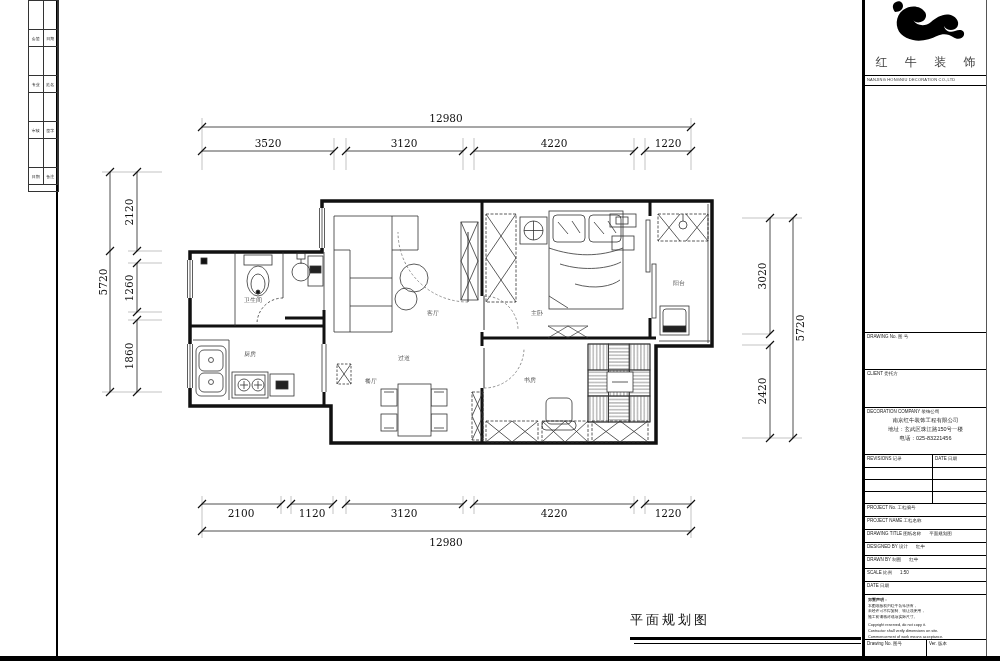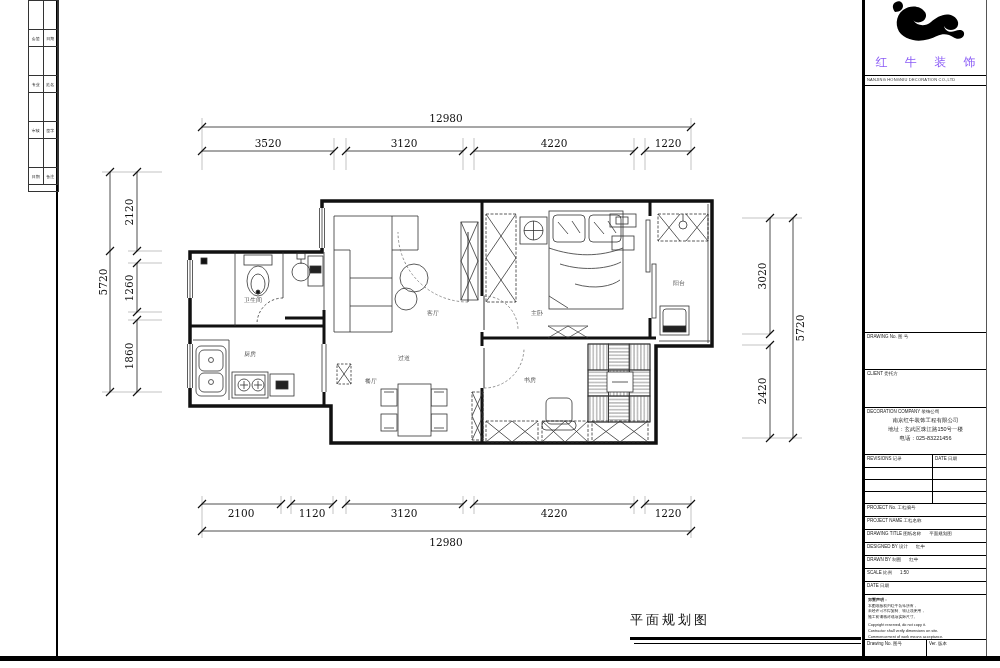--- a/index.html
+++ b/index.html
@@ -19,21 +19,21 @@
           letter-spacing:3px;color:#111;}
   .tline1{position:absolute;left:630px;top:637px;width:231px;height:3px;background:#000;}
   .tline2{position:absolute;left:634px;top:643px;width:227px;height:1px;background:#000;}
   
   #tb{position:absolute;left:862px;top:0;width:121px;height:656px;background:#fff;
       border-left:3px solid #000;border-right:1px solid #555;}
   #tb .row{position:absolute;left:0;width:100%;box-sizing:border-box;border-bottom:1px solid #000;overflow:hidden;}
   #tb .lbl{font-size:4.5px;color:#222;padding:1px 0 0 2px;}
   .logo-wrap{position:absolute;left:0;top:0;width:100%;height:76px;border-bottom:1px solid #000;box-sizing:border-box;}
   .logo-text{position:absolute;left:0;top:54px;width:100%;text-align:center;font-size:12px;
-             letter-spacing:7px;text-indent:7px;color:#8b5cf6;}
+             letter-spacing:7px;text-indent:7px;color:#404040;}
   .sub{font-size:4px;color:#333;padding:1px 0 0 2px;letter-spacing:0.2px;}
   .cells2{display:flex;height:100%;}
   .cells2 .c1{width:68px;border-right:1px solid #000;box-sizing:border-box;}
   .cells2 .c2{flex:1;}
   .comp-lines{text-align:center;font-size:5.5px;line-height:9px;color:#222;margin-top:2px;}
   .kv{display:flex;}
   .kv .v{margin-left:8px;font-size:4.5px;padding-top:1px;color:#222;}
   .notes{font-size:3.8px;line-height:5.6px;color:#222;padding:2px 2px 0 3px;}
   .notes b{font-size:4px;}
 </style>

